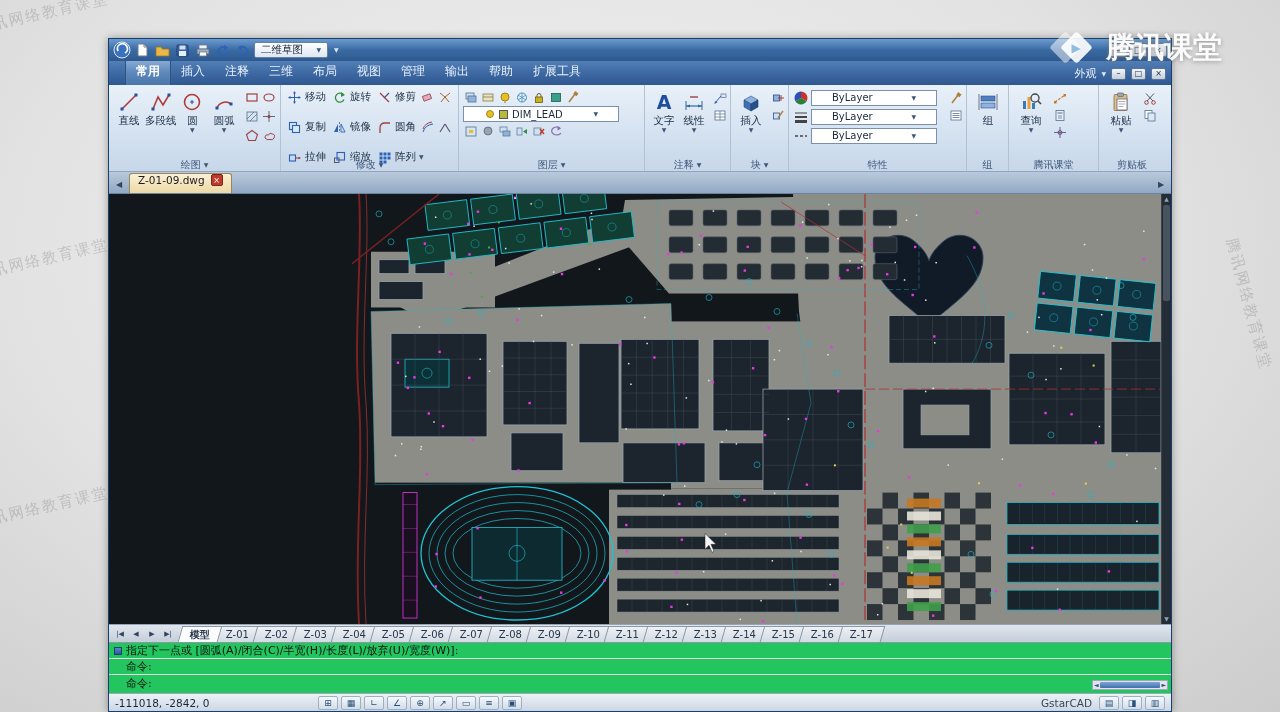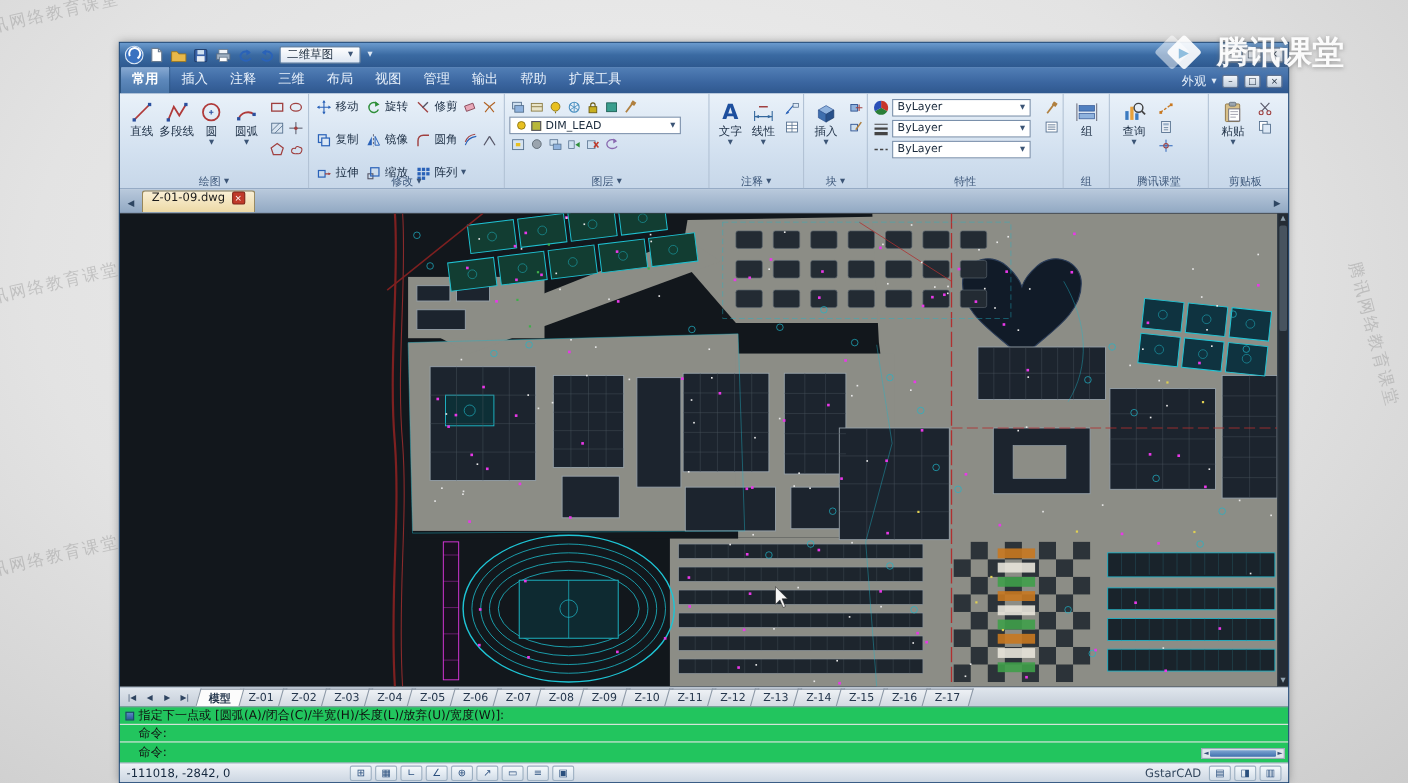--- a/index.html
+++ b/index.html
@@ -27,21 +27,21 @@
 .ws-select{display:flex;align-items:center;gap:6px;background:linear-gradient(#ffffff,#dde6f2);
   border:1px solid #64809f;border-radius:2px;height:16px;padding:0 6px;font-size:10.5px;color:#1a2a3c;width:74px;z-index:2;}
 .ws-select .caret{margin-left:auto;}
 .caret{font-size:6px;color:#3c5576;line-height:1;}
 .title-text{position:absolute;left:0;right:0;text-align:center;color:#eef5fd;font-size:11px;pointer-events:none;text-shadow:0 1px 1px rgba(0,0,0,.35);}
 .win-btns{margin-left:auto;display:flex;gap:2px;z-index:2;}
 .win-btn{width:18px;height:14px;font-size:9px;line-height:12px;text-align:center;color:#1d2c3e;
   background:linear-gradient(#fdfdfd,#ccd6e3);border:1px solid #6e7f95;border-radius:2px;}
 
 .tabrow{height:24px;background:linear-gradient(180deg,#527fb6,#3a659f 60%,#2f588e);
-  display:flex;align-items:flex-end;padding-left:0;flex:none;}
+  display:flex;align-items:flex-end;padding-left:16px;flex:none;}
 .rtab{padding:4px 10px 5px;font-size:12px;color:#e8f1fb;}
 .rtab.active{background:linear-gradient(#8cadd5,#5d88bb 50%,#4a76a9);border:1px solid #2c5480;border-bottom:none;
   border-radius:3px 3px 0 0;color:#fff;font-weight:bold;padding:3px 10px 5px;}
 .tabrow-right{margin-left:auto;display:flex;align-items:center;gap:5px;padding:0 5px 4px 0;color:#e8f1fb;font-size:11px;}
 .docwin-btn{width:15px;height:12px;font-size:8px;line-height:10px;text-align:center;color:#1d2c3e;
   background:linear-gradient(#f2f6fa,#c2cfdd);border:1px solid #5f7390;border-radius:2px;}
 
 .ribbon{height:87px;background:linear-gradient(#e9f1f9,#d3e1f0 60%,#c7d7e9);display:flex;border-bottom:1px solid #90a6c0;flex:none;}
 .panel{position:relative;height:100%;border-right:1px solid #b2c2d5;padding:3px 3px 14px 4px;flex:none;}
 .pbody-row{display:flex;height:100%;align-items:flex-start;}
@@ -50,21 +50,21 @@
 .bigbtn{width:36px;display:flex;flex-direction:column;align-items:center;padding-top:2px;gap:1px;border-radius:2px;}
 .bb-icon{height:24px;display:flex;align-items:center;justify-content:center;}
 .bb-label{font-size:10.5px;color:#1d2f45;line-height:1.05;text-align:center;white-space:nowrap;}
 .text-A{font-size:19px;font-weight:bold;color:#1d4f9e;line-height:22px;}
 .mrow{display:flex;align-items:center;height:18px;gap:2px;}
 .smbtn{display:flex;align-items:center;gap:3px;font-size:10.5px;color:#1d2f45;padding:0 2px;white-space:nowrap;}
 .ti{width:15px;height:14px;display:flex;align-items:center;justify-content:center;flex:none;}
 .mini-grid{display:grid;grid-template-columns:17px 17px;grid-auto-rows:19px;margin-left:3px;align-items:center;justify-items:center;}
 .mini-col{display:flex;flex-direction:column;gap:3px;margin-left:3px;padding-top:3px;}
 .lrow{display:flex;gap:2px;align-items:center;margin:1px 0;}
-.combo{display:flex;align-items:center;background:#fff;border:1px solid #7a90ab;height:16px;font-size:10px;color:#1a2a3c;padding:0 4px;gap:4px;}
+.combo{display:flex;align-items:center;background:#fff;border:1px solid #7a90ab;height:16px;font-size:10px;color:#1a2a3c;padding:0 20px;gap:4px;}
 .combo .caret{margin-left:auto;}
 .colorbox{width:9px;height:9px;background:#b8b83a;border:1px solid #556;flex:none;}
 .prow{display:flex;align-items:center;gap:3px;margin:1.5px 0;}
 
 .doctabs{height:22px;background:linear-gradient(#b9c9dc,#92a9c3);display:flex;align-items:flex-end;padding:2px 4px 0;gap:4px;border-bottom:1px solid #6c83a0;flex:none;}
 .dt-arrow{font-size:8px;color:#2e4662;width:12px;text-align:center;padding-bottom:4px;}
 .doctab{display:flex;align-items:flex-start;gap:6px;background:linear-gradient(#faf0d6,#ecd9a6);border:1px solid #97875a;border-bottom:none;
   border-radius:3px 3px 0 0;padding:0 8px;font-size:10.5px;color:#1c1c1c;height:20px;}
 .dt-close{width:12px;height:12px;background:#c03a2a;color:#fff;font-size:8px;line-height:11px;text-align:center;border-radius:2px;border:1px solid #7e2418;}
 .dt-right{margin-left:auto;}

